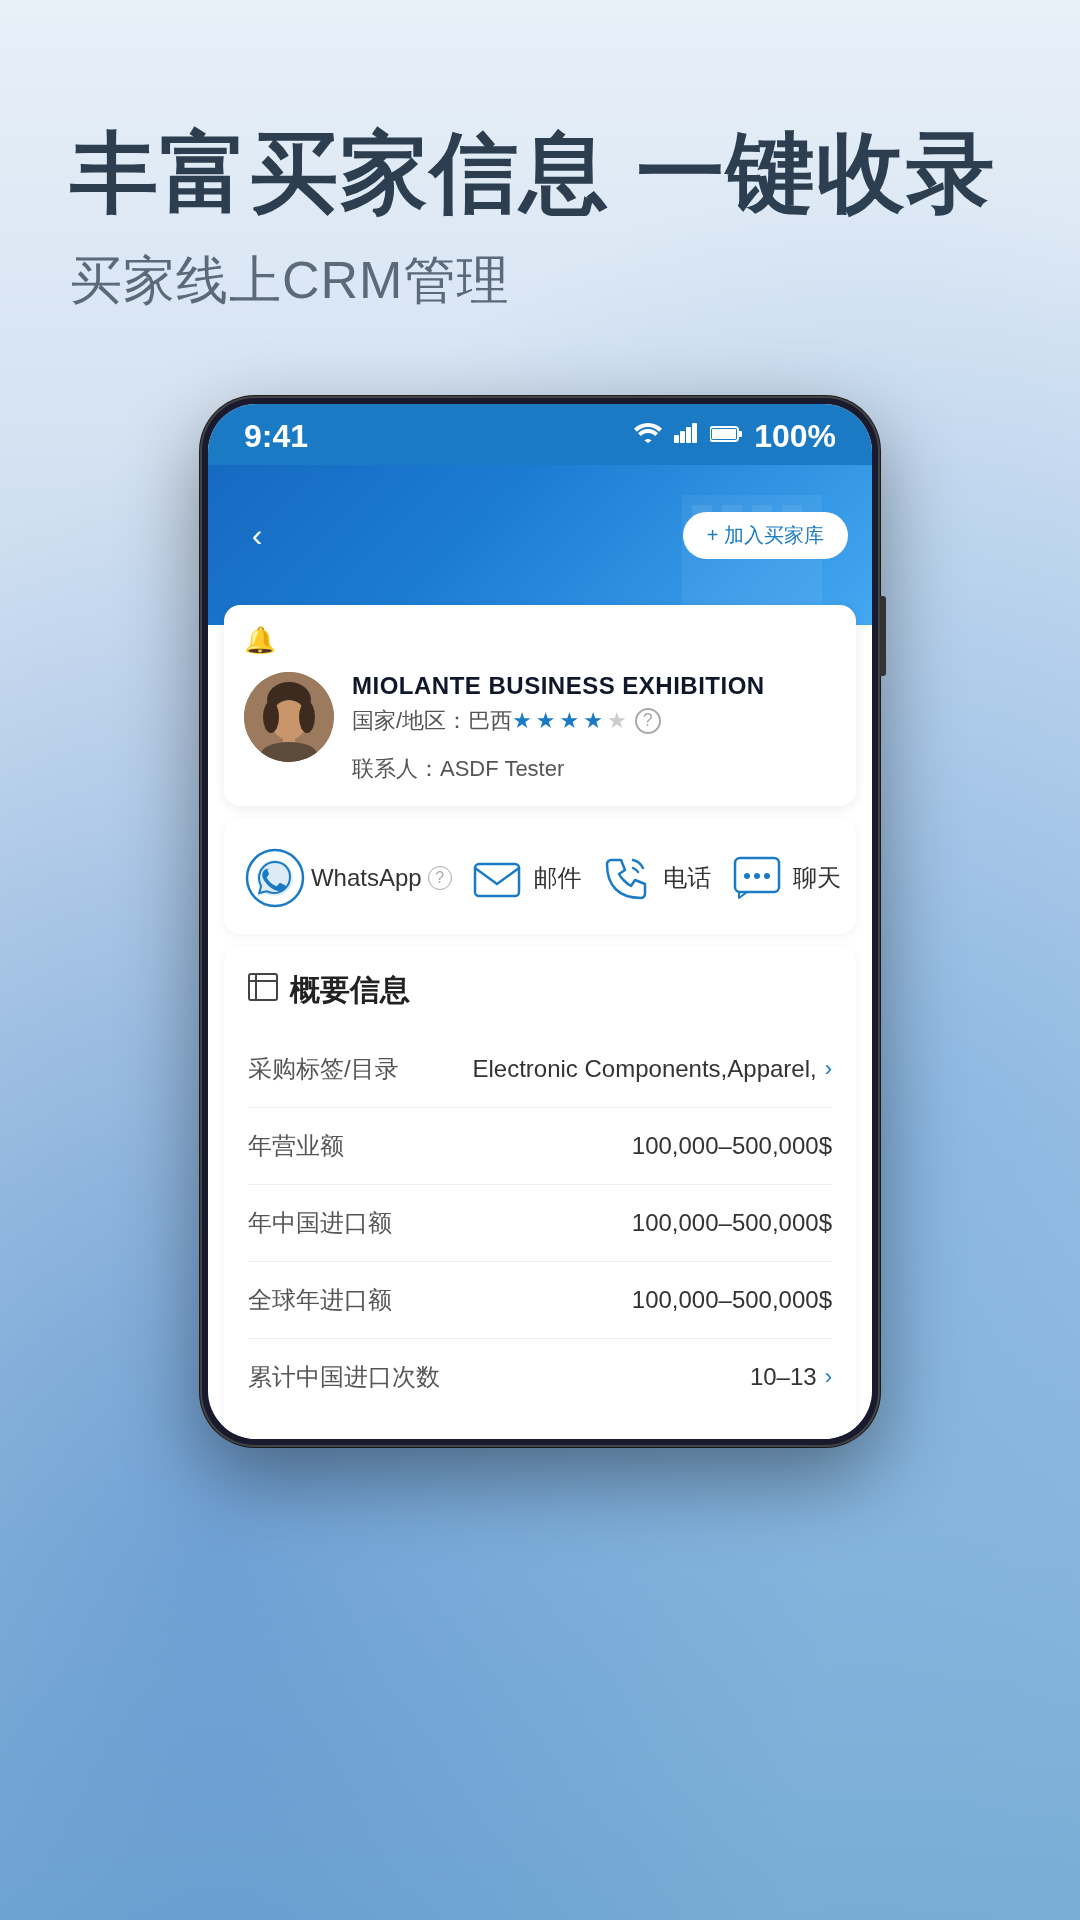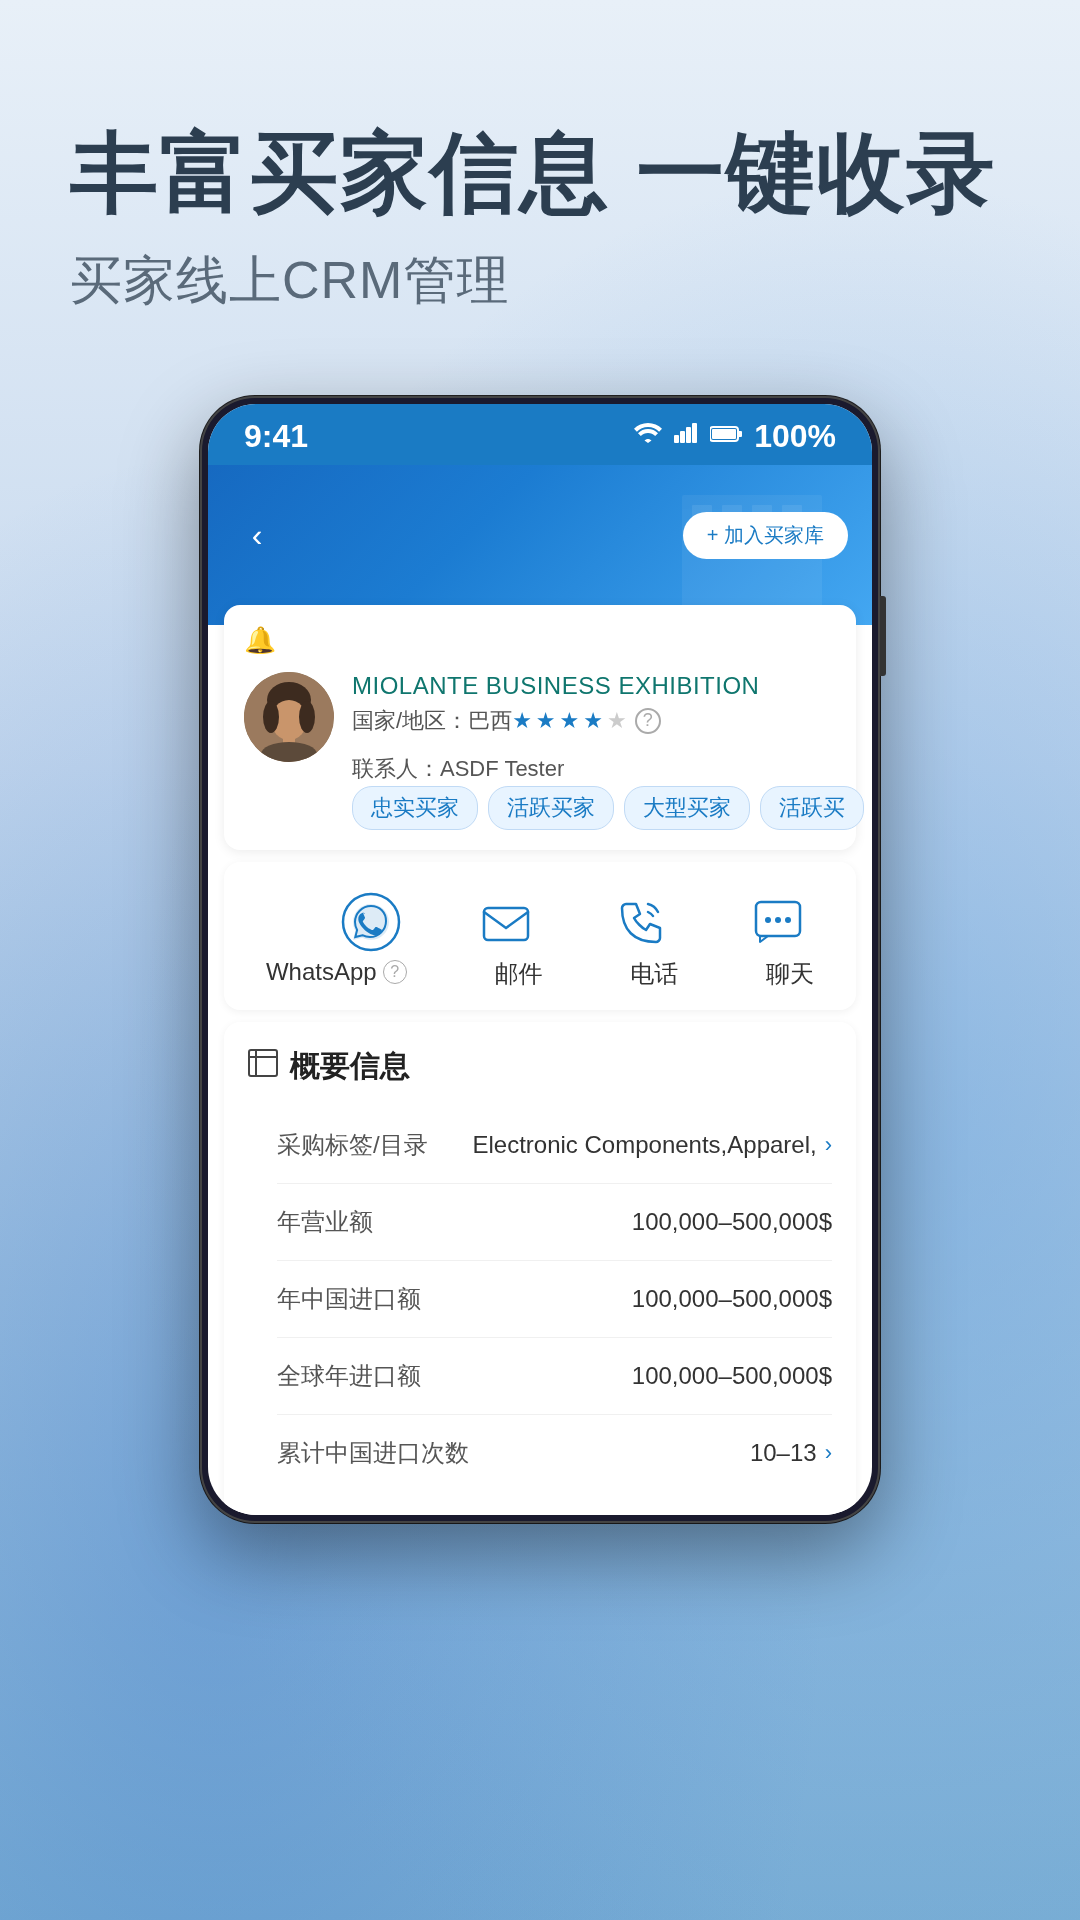--- a/index.html
+++ b/index.html
@@ -221,22 +221,22 @@
       align-items: center;
       justify-content: center;
     }
 
     .customer-details {
       flex: 1;
     }
 
     .company-name {
       font-size: 24px;
-      font-weight: 400;
-      color: #0f766e;
+      font-weight: 700;
+      color: #0f172a;
       letter-spacing: 0.5px;
       margin-bottom: 6px;
     }
 
     .country-row {
       display: flex;
       align-items: center;
       justify-content: flex-start;
       margin-bottom: 18px;
     }
@@ -307,22 +307,22 @@
       margin: 12px 16px 0;
       border-radius: 16px;
       padding: 24px 10px 20px;
       display: flex;
       justify-content: space-around;
       box-shadow: 0 2px 8px rgba(0,0,0,0.06);
     }
 
     .action-item {
       display: flex;
-      flex-direction: column;
-      align-items: flex-end;
+      flex-direction: row;
+      align-items: center;
     }
 
     .action-icon-circle {
       width: 72px;
       height: 72px;
       display: flex;
       align-items: center;
       justify-content: center;
     }
 
@@ -369,21 +369,20 @@
       font-size: 28px;
       color: #444;
     }
 
     .info-row {
       display: flex;
       justify-content: space-between;
       align-items: center;
       padding: 22px 0;
       border-bottom: 1px solid #f0f0f0;
-      margin-left: 29px;
     }
 
     .info-row:last-child {
       border-bottom: none;
     }
 
     .info-label {
       font-size: 24px;
       color: #555;
       flex-shrink: 0;
@@ -503,26 +502,20 @@
                   <span class="star star-filled">★</span>
                   <span class="star star-filled">★</span>
                   <span class="star star-empty">★</span>
                   <div class="help-icon">?</div>
                 </div>
               </div>
               <div class="contact-row">
                 <span>联系人：</span><span>ASDF Tester</span>
               </div>
 
-              <div class="tags-row">
-                <span class="tag">忠实买家</span>
-                <span class="tag">活跃买家</span>
-                <span class="tag">大型买家</span>
-                <span class="tag">活跃买</span>
-              </div>
             </div>
           </div>
         </div>
 
         <div class="action-bar">
 
           <div class="action-item">
             <div class="action-icon-circle">
               <svg width="60" height="60" viewBox="0 0 60 60" fill="none" xmlns="http://www.w3.org/2000/svg">
                 <circle cx="30" cy="30" r="28" stroke="#1a7bc4" stroke-width="2.5" fill="none"></circle>

